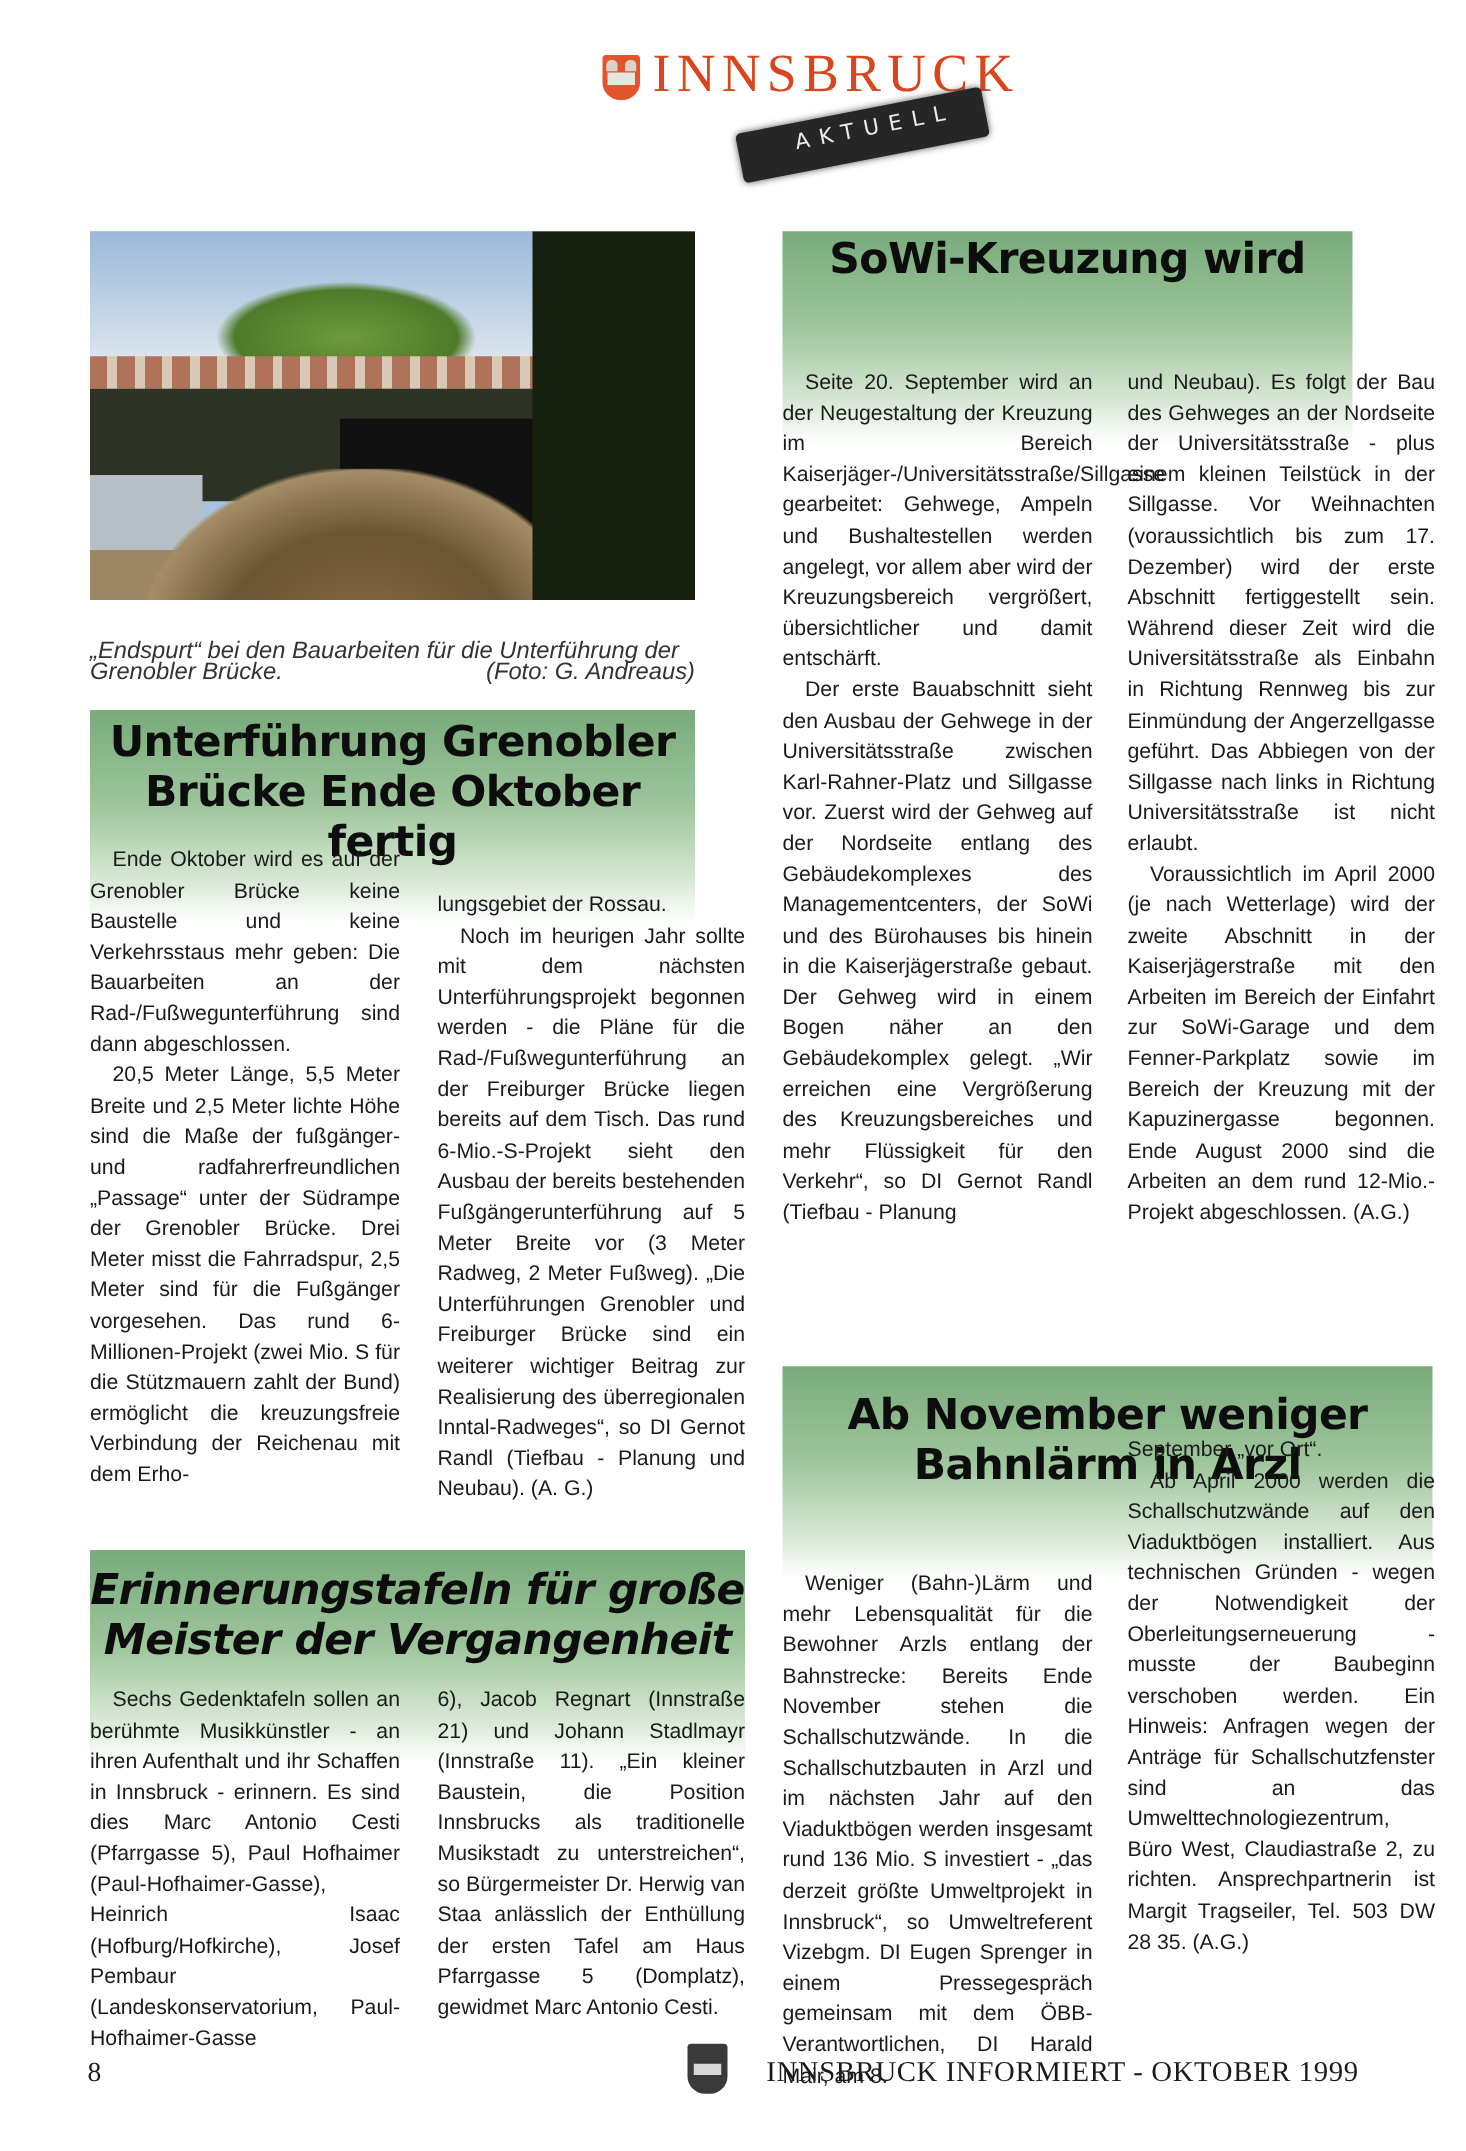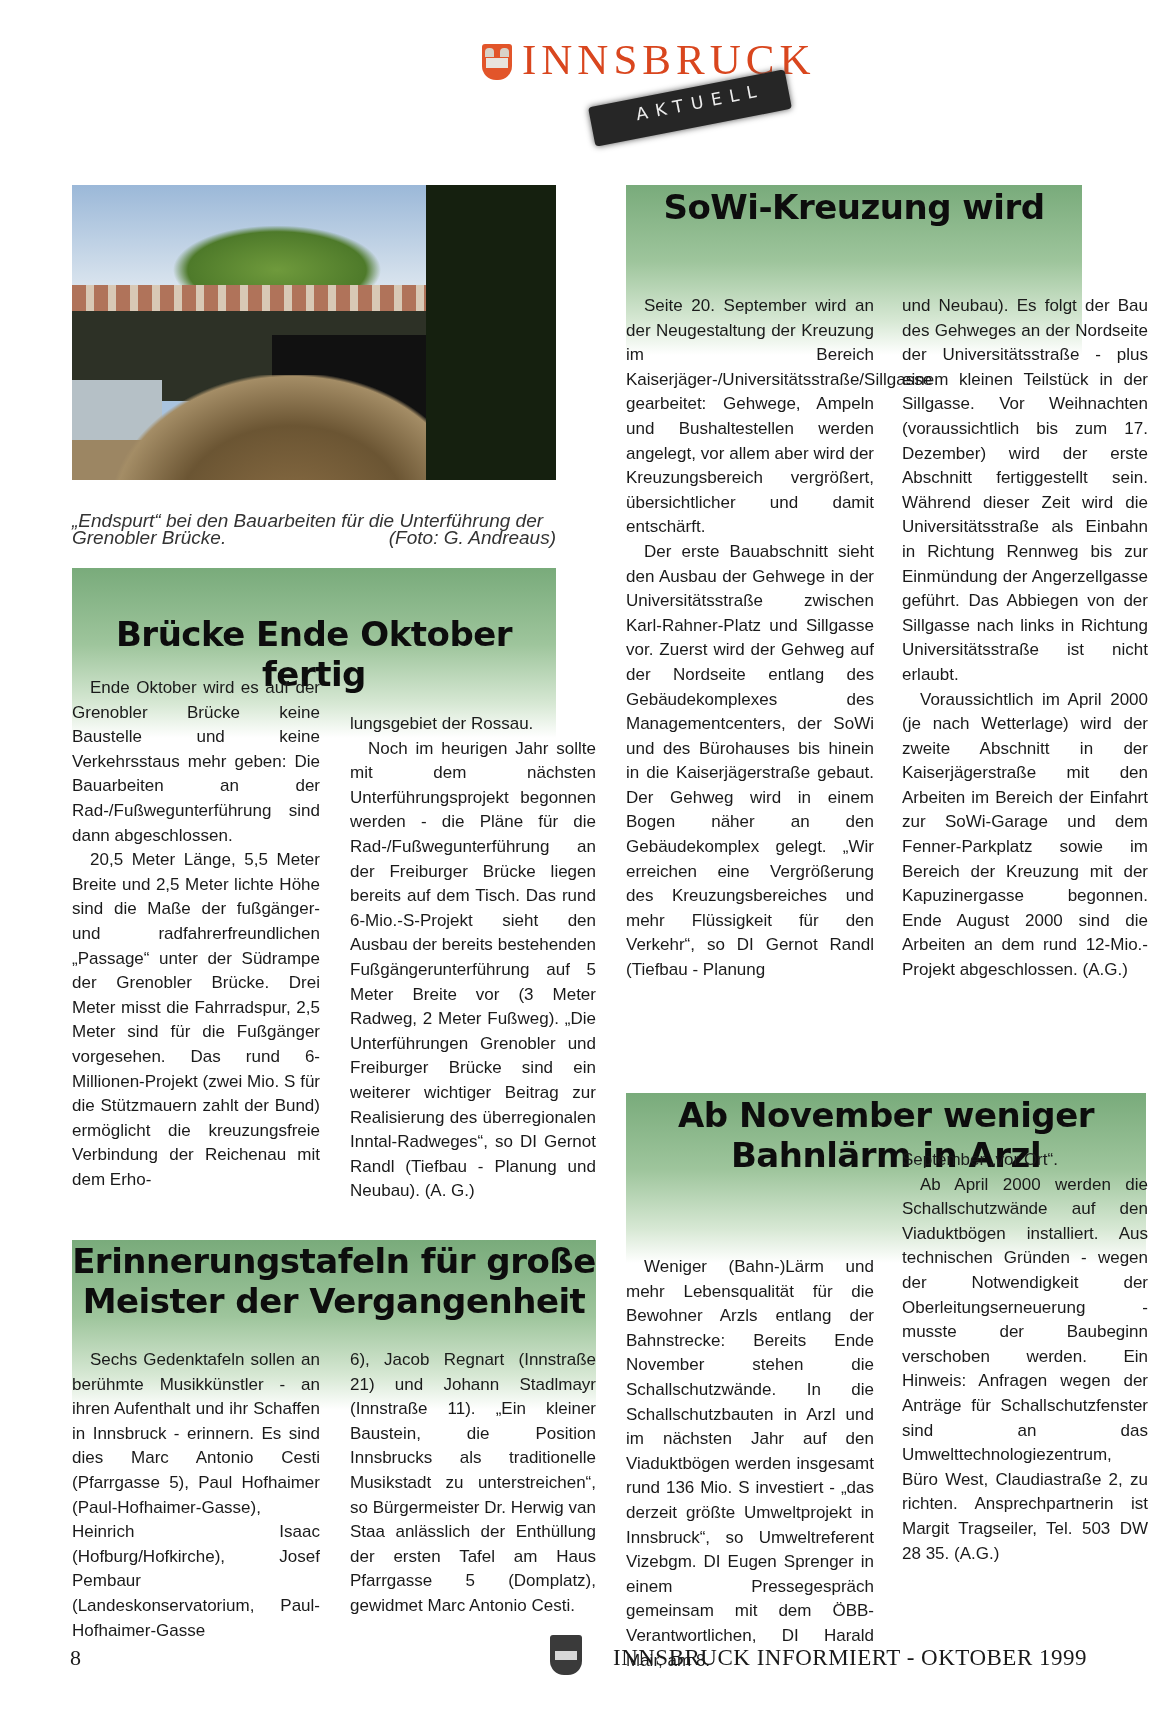--- a/index.html
+++ b/index.html
@@ -68,35 +68,35 @@
   <div class="dirt"></div>
   <div class="fir"></div>
 </div>
 <div class="caption">
   <span>„Endspurt“ bei den Bauarbeiten für die Unterführung der Grenobler Brücke.</span>
   <span class="credit">(Foto: G. Andreaus)</span>
 </div>
 
 <div class="hbox" style="left:72px; top:568px; width:484px; height:170px;">
   <h1 style="padding-top:6px;">
-    <br>
+    <span>Unterführung Grenobler</span><br>
     <span>Brücke Ende Oktober fertig</span>
   </h1>
 </div>
 <div class="col" style="left:72px; top:676px; width:248px;">
   <p>Ende Oktober wird es auf der Grenobler Brücke keine Baustelle und keine Verkehrsstaus mehr geben: Die Bauarbeiten an der Rad-/Fußwegunterführung sind dann abgeschlossen.</p>
   <p>20,5 Meter Länge, 5,5 Meter Breite und 2,5 Meter lichte Höhe sind die Maße der fußgänger- und radfahrerfreundlichen „Passage“ unter der Südrampe der Grenobler Brücke. Drei Meter misst die Fahrradspur, 2,5 Meter sind für die Fußgänger vorgesehen. Das rund 6-Millionen-Projekt (zwei Mio. S für die Stützmauern zahlt der Bund) ermöglicht die kreuzungsfreie Verbindung der Reichenau mit dem Erho-</p>
 </div>
 <div class="col" style="left:350px; top:676px; width:246px;margin-top:36px;">
   <p class="noindent">lungsgebiet der Rossau.</p>
   <p>Noch im heurigen Jahr sollte mit dem nächsten Unterführungsprojekt begonnen werden - die Pläne für die Rad-/Fußwegunterführung an der Freiburger Brücke liegen bereits auf dem Tisch. Das rund 6-Mio.-S-Projekt sieht den Ausbau der bereits bestehenden Fußgängerunterführung auf 5 Meter Breite vor (3 Meter Radweg, 2 Meter Fußweg). „Die Unterführungen Grenobler und Freiburger Brücke sind ein weiterer wichtiger Beitrag zur Realisierung des überregionalen Inntal-Radweges“, so DI Gernot Randl (Tiefbau - Planung und Neubau). (A. G.)</p>
 </div>
 
 <div class="hbox" style="left:72px; top:1240px; width:524px; height:170px;">
-  <h1 style="padding-top:1px;">
+  <h1 style="padding-top:12px;font-style:italic;">
     <span>Erinnerungstafeln für große</span><br>
     <span>Meister der Vergangenheit</span>
   </h1>
 </div>
 <div class="col" style="left:72px; top:1348px; width:248px;">
   <p>Sechs Gedenktafeln sollen an berühmte Musikkünstler - an ihren Aufenthalt und ihr Schaffen in Innsbruck - erinnern. Es sind dies Marc Antonio Cesti (Pfarrgasse 5), Paul Hofhaimer (Paul-Hofhaimer-Gasse), Heinrich Isaac (Hofburg/Hofkirche), Josef Pembaur (Landeskonservatorium, Paul-Hofhaimer-Gasse</p>
 </div>
 <div class="col" style="left:350px; top:1348px; width:246px;">
   <p class="noindent">6), Jacob Regnart (Innstraße 21) und Johann Stadlmayr (Innstraße 11). „Ein kleiner Baustein, die Position Innsbrucks als traditionelle Musikstadt zu unterstreichen“, so Bürgermeister Dr. Herwig van Staa anlässlich der Enthüllung der ersten Tafel am Haus Pfarrgasse 5 (Domplatz), gewidmet Marc Antonio Cesti.</p>
 </div>
@@ -109,21 +109,21 @@
 <div class="col" style="left:626px; top:294px; width:248px;">
   <p>Seite 20. September wird an der Neugestaltung der Kreuzung im Bereich Kaiserjäger-/Universitätsstraße/Sillgasse gearbeitet: Gehwege, Ampeln und Bushaltestellen werden angelegt, vor allem aber wird der Kreuzungsbereich vergrößert, übersichtlicher und damit entschärft.</p>
   <p>Der erste Bauabschnitt sieht den Ausbau der Gehwege in der Universitätsstraße zwischen Karl-Rahner-Platz und Sillgasse vor. Zuerst wird der Gehweg auf der Nordseite entlang des Gebäudekomplexes des Managementcenters, der SoWi und des Bürohauses bis hinein in die Kaiserjägerstraße gebaut. Der Gehweg wird in einem Bogen näher an den Gebäudekomplex gelegt. „Wir erreichen eine Vergrößerung des Kreuzungsbereiches und mehr Flüssigkeit für den Verkehr“, so DI Gernot Randl (Tiefbau - Planung</p>
 </div>
 <div class="col" style="left:902px; top:294px; width:246px;">
   <p class="noindent">und Neubau). Es folgt der Bau des Gehweges an der Nordseite der Universitätsstraße - plus einem kleinen Teilstück in der Sillgasse. Vor Weihnachten (voraussichtlich bis zum 17. Dezember) wird der erste Abschnitt fertiggestellt sein. Während dieser Zeit wird die Universitätsstraße als Einbahn in Richtung Rennweg bis zur Einmündung der Angerzellgasse geführt. Das Abbiegen von der Sillgasse nach links in Richtung Universitätsstraße ist nicht erlaubt.</p>
   <p>Voraussichtlich im April 2000 (je nach Wetterlage) wird der zweite Abschnitt in der Kaiserjägerstraße mit den Arbeiten im Bereich der Einfahrt zur SoWi-Garage und dem Fenner-Parkplatz sowie im Bereich der Kreuzung mit der Kapuzinergasse begonnen. Ende August 2000 sind die Arbeiten an dem rund 12-Mio.-Projekt abgeschlossen. (A.G.)</p>
 </div>
 
 <div class="hbox" style="left:626px; top:1093px; width:520px; height:170px;">
-  <h1 style="padding-top:2px;">
+  <h1 style="padding-top:19px;">
     <span>Ab November weniger</span><br>
     <span>Bahnlärm in Arzl</span>
   </h1>
 </div>
 <div class="col" style="left:626px; top:1255px; width:248px;">
   <p>Weniger (Bahn-)Lärm und mehr Lebensqualität für die Bewohner Arzls entlang der Bahnstrecke: Bereits Ende November stehen die Schallschutzwände. In die Schallschutzbauten in Arzl und im nächsten Jahr auf den Viaduktbögen werden insgesamt rund 136 Mio. S investiert - „das derzeit größte Umweltprojekt in Innsbruck“, so Umweltreferent Vizebgm. DI Eugen Sprenger in einem Pressegespräch gemeinsam mit dem ÖBB-Verantwortlichen, DI Harald Mair, am 8.</p>
 </div>
 <div class="col" style="left:902px; top:1148px; width:246px;">
   <p class="noindent">September „vor Ort“.</p>
   <p>Ab April 2000 werden die Schallschutzwände auf den Viaduktbögen installiert. Aus technischen Gründen - wegen der Notwendigkeit der Oberleitungserneuerung - musste der Baubeginn verschoben werden. Ein Hinweis: Anfragen wegen der Anträge für Schallschutzfenster sind an das Umwelttechnologiezentrum, Büro West, Claudiastraße 2, zu richten. Ansprechpartnerin ist Margit Tragseiler, Tel. 503 DW 28 35. (A.G.)</p>

